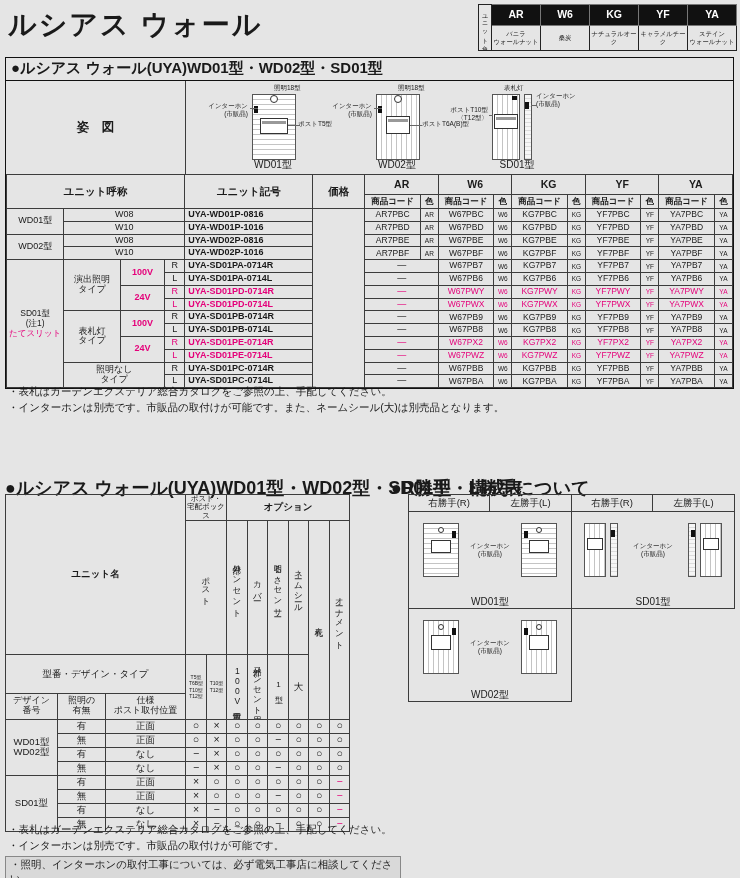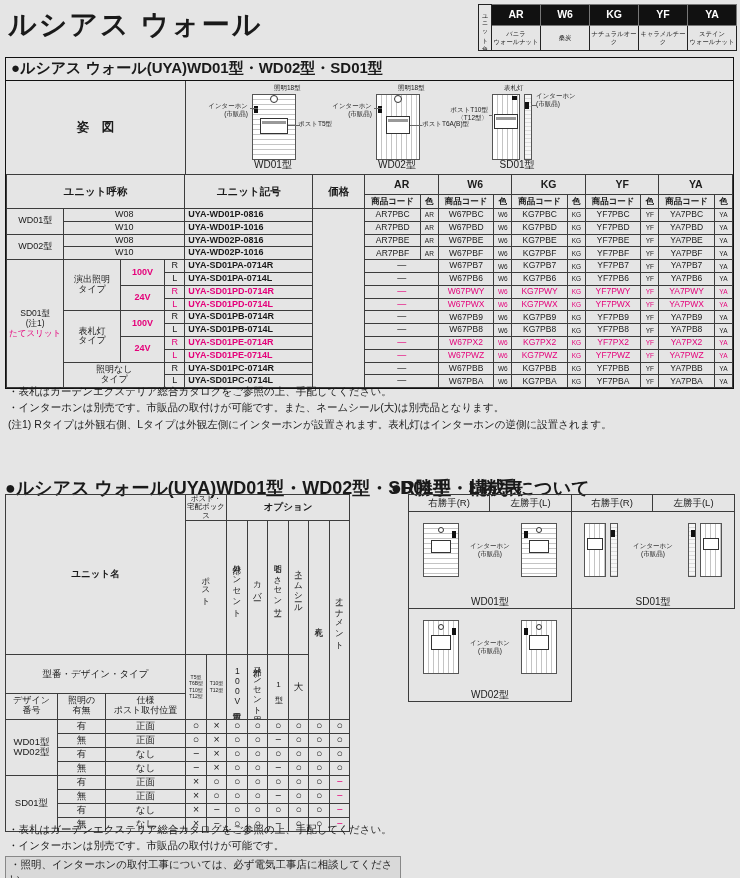--- a/index.html
+++ b/index.html
@@ -429,21 +429,20 @@
         <td class="pc">YA7PBA</td>
             <td class="cc">YA</td>
       </tr>
     </tbody>
       </table>
   </div>
 
   <div id="notes1" class="abs notes">
     <div>・表札はガーデンエクステリア総合カタログをご参照の上、手配してください。</div>
     <div>・インターホンは別売です。市販品の取付けが可能です。また、ネームシール(大)は別売品となります。</div>
-    <div>(注1) Rタイプは外観右側、Lタイプは外観左側にインターホンが設置されます。表札灯はインターホンの逆側に設置されます。</div>
   </div>
 
   <div id="s2-title" class="abs sec-title">●ルシアス ウォール(UYA)WD01型・WD02型・SD01型　構成表</div>
   <table id="t2" class="abs">
     <colgroup>
       <col style="width:52px">
         <col style="width:48px">
         <col style="width:80px">
       <col style="width:21px">
         <col style="width:20px">

